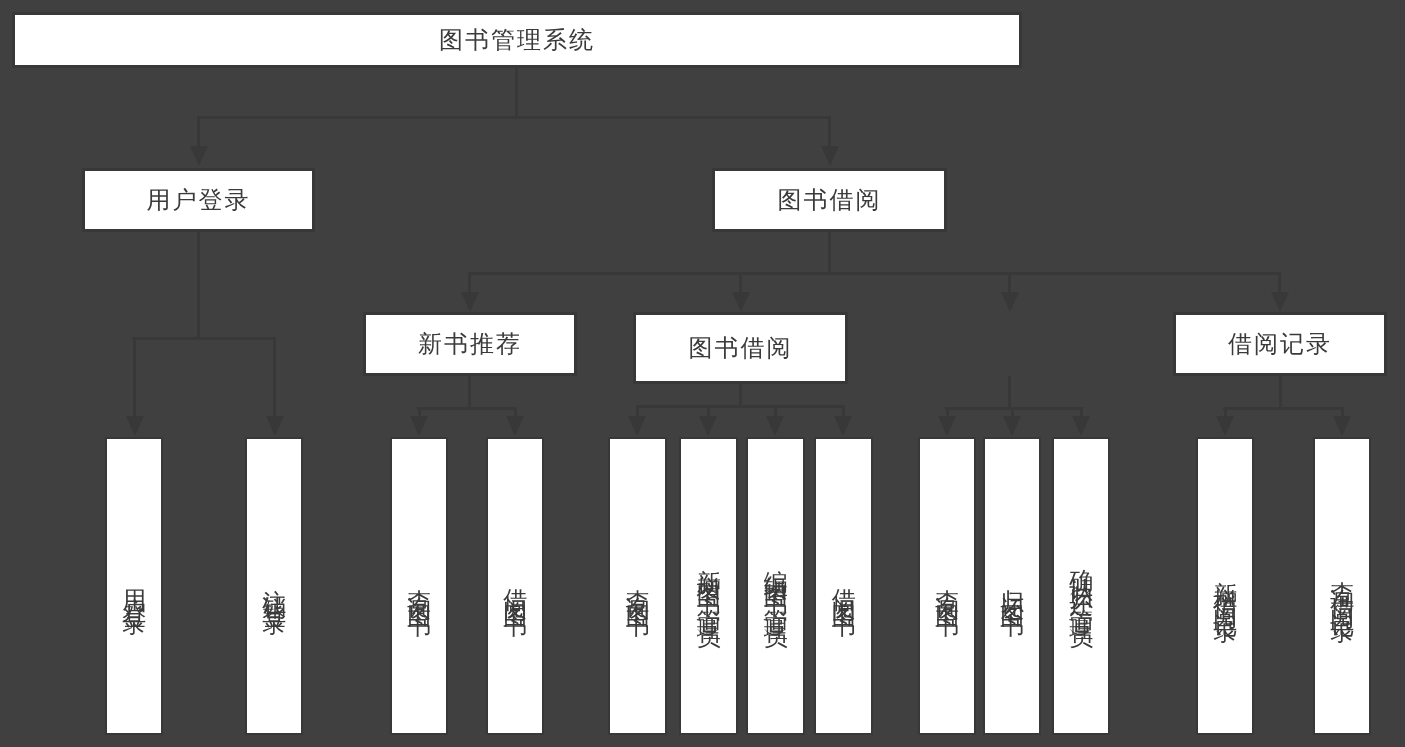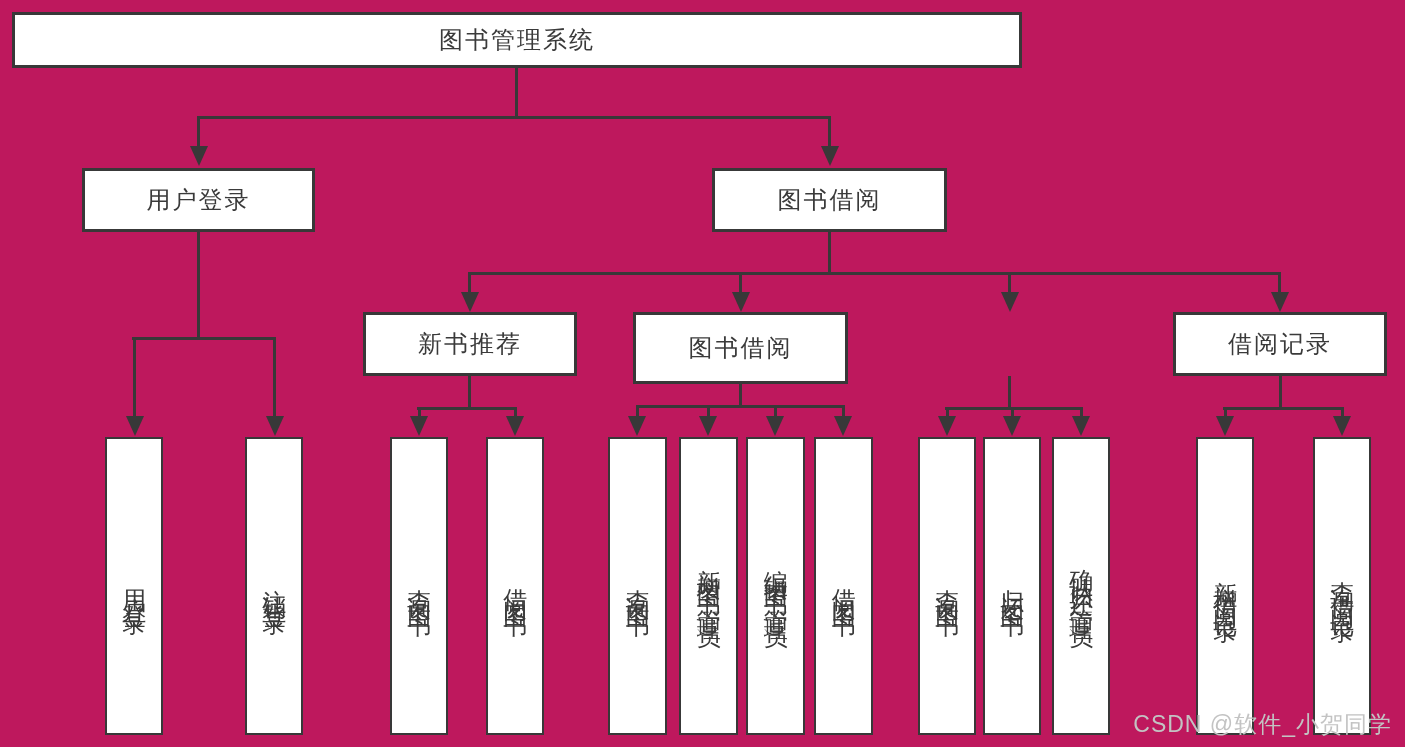--- a/index.html
+++ b/index.html
@@ -1,19 +1,19 @@
 <!DOCTYPE html>
 <html><head>
 <meta charset="utf-8">
 <style>
   html,body{margin:0;padding:0;background:#ffffff;}
   .canvas{
     position:relative;
     width:1405px;height:747px;
-    background:#be185d;
+    background:#404040;
     font-family:"Liberation Sans","DejaVu Sans",sans-serif;
     color:#3a3a3a;
     overflow:hidden;
   }
   .box{
     position:absolute;
     background:#ffffff;
     border:3px solid #383838;
     box-sizing:border-box;
     display:flex;align-items:center;justify-content:center;
@@ -133,15 +133,14 @@
   <div class="vline" style="left:1279px;top:376px;height:31px;"></div>
   <div class="hline" style="left:1223px;top:407px;width:120px;"></div>
   <div class="vline" style="left:1224px;top:407px;height:9px;"></div>
   <div class="arrow" style="left:1216px;top:416px;"></div>
   <div class="vline" style="left:1341px;top:407px;height:9px;"></div>
   <div class="arrow" style="left:1333px;top:416px;"></div>
 
   <div class="box vbox" style="left:1196px;top:437px;width:58px;height:298px;">新增借阅记录</div>
   <div class="box vbox" style="left:1313px;top:437px;width:58px;height:298px;">查询借阅记录</div>
 
-  <div class="watermark">CSDN @软件_小贺同学</div>
 
 </div>
 
 </body></html>

